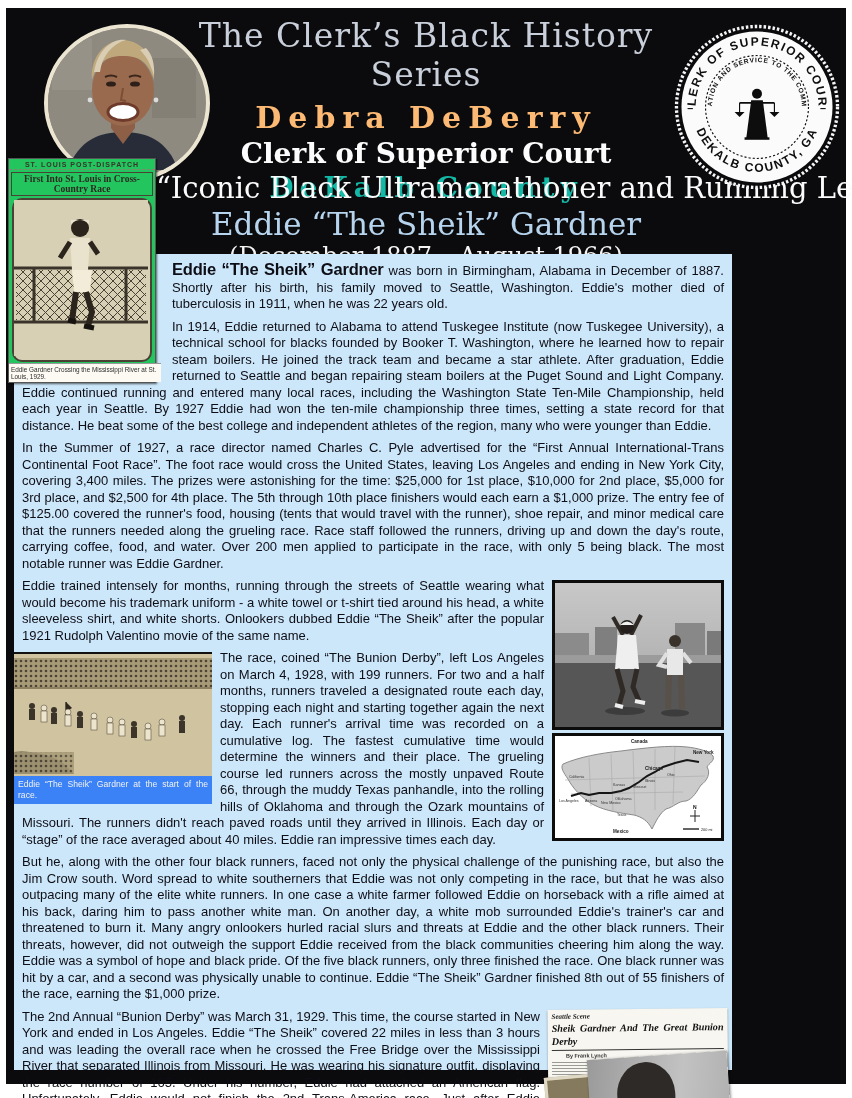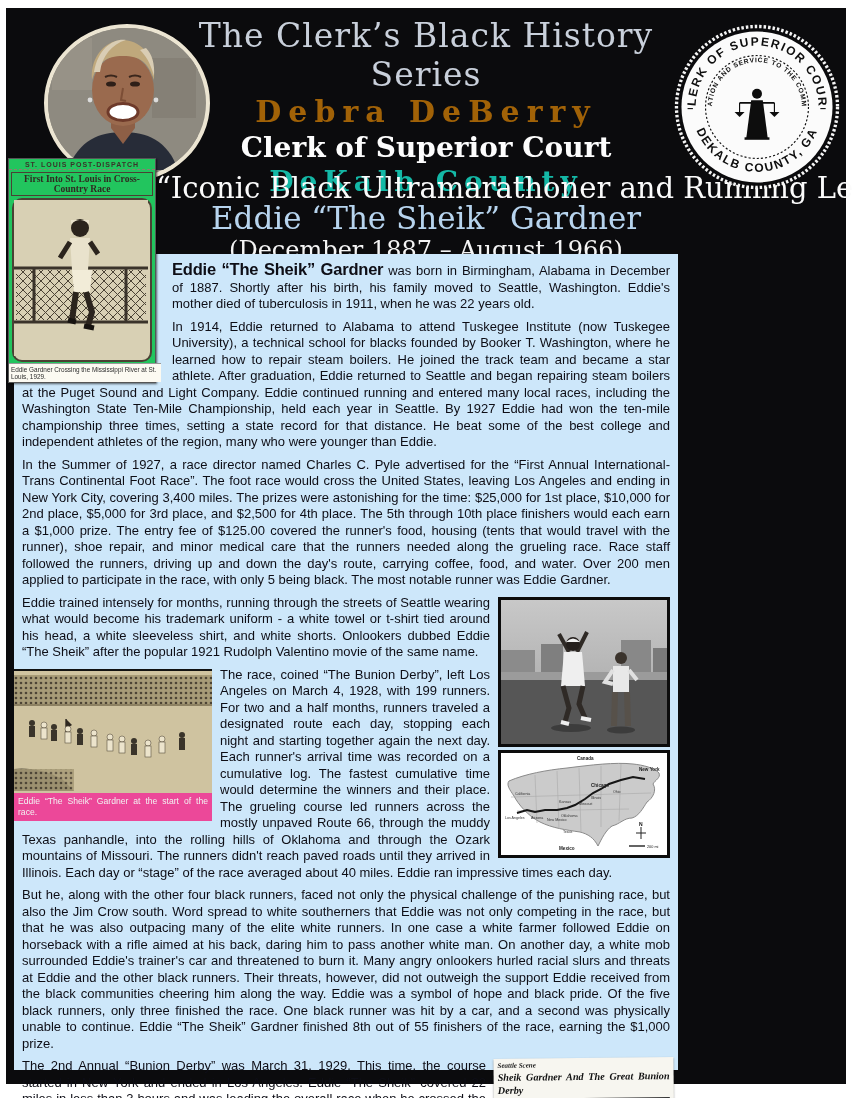--- a/index.html
+++ b/index.html
@@ -4,21 +4,21 @@
 <style>
   html,body{margin:0;padding:0;background:#ffffff;}
   .page{position:relative;width:852px;height:1098px;background:#ffffff;overflow:hidden;
         font-family:"Liberation Sans",sans-serif;}
   .frame{position:absolute;left:6px;top:8px;width:840px;height:1076px;background:#0b0b0d;}
 
   
   .header{position:relative;height:198px;color:#fff;}
   .hdr-col{position:absolute;left:168px;right:168px;top:8px;text-align:center;}
   .series-title{font-family:"DejaVu Serif",serif;font-size:33px;color:#c9d0db;letter-spacing:1px;}
-  .name{font-family:"DejaVu Serif",serif;font-size:30px;font-weight:bold;color:#a16207;letter-spacing:7px;margin-top:0;}
+  .name{font-family:"DejaVu Serif",serif;font-size:30px;font-weight:bold;color:#fdba74;letter-spacing:7px;margin-top:6px;}
   .title1{font-family:"DejaVu Serif",serif;font-size:28px;font-weight:bold;color:#fdfdfd;margin-top:2px;}
   .title2{font-family:"DejaVu Serif",serif;font-size:28px;font-weight:bold;color:#14b8a6;letter-spacing:6px;margin-top:1px;}
   .subject{font-family:"DejaVu Serif",serif;font-size:31px;color:#b7d4ee;margin-top:2px;}
   .dates{font-family:"DejaVu Serif",serif;font-size:24px;color:#f4f4f4;margin-top:0px;}
   .tagline{position:absolute;left:150px;right:4px;bottom:1px;text-align:center;
            font-family:"DejaVu Serif",serif;font-size:29px;color:#fbfbfb;white-space:nowrap;}
   .portrait{position:absolute;left:38px;top:16px;width:158px;height:150px;border-radius:50%;
             border:4px solid #ece5d2;overflow:hidden;background:#8e8a80;}
   .seal{position:absolute;right:6px;top:16px;width:166px;height:166px;}
 
@@ -27,33 +27,33 @@
             border:1px solid #555;box-shadow:1px 1px 2px rgba(0,0,0,.6);}
   .clip-masthead{font-size:7px;letter-spacing:1px;color:#3a342a;text-align:center;padding:2px 0 1px;
                  border-bottom:1px dashed #8a8270;font-weight:bold;}
   .clip-headline{font-family:"Liberation Serif",serif;font-size:9.5px;font-weight:bold;color:#2c2推620;
                  border:1px solid #4a4234;margin:2px;padding:1px 2px;text-align:center;color:#2f2a20;}
   .clip-photo{margin:1px 3px;height:160px;background:#d8d0b4;border:2px solid #4a4234;border-radius:10px;}
   .clip-caption{font-size:6.4px;color:#2b2b2b;background:#fcfaf2;border-top:1px solid #999;
                 padding:2px 2px;width:152px;box-sizing:border-box;}
 
   
-  .body-area{position:absolute;top:246px;left:8px;width:664px;bottom:14px;background:#cde7fa;
+  .body-area{position:absolute;top:246px;left:8px;width:718px;bottom:14px;background:#cde7fa;
              padding:5px 8px;box-sizing:border-box;overflow:visible;
              font-size:13px;line-height:1.27;color:#0e0e16;text-align:justify;}
   .body-area p{margin:0 0 6px 0;}
   .lead-in{font-size:16.5px;font-weight:800;letter-spacing:-0.2px;}
   .spacer-clip{float:left;width:142px;height:110px;margin:0 8px 2px 0;}
   .right-stack{float:right;width:172px;margin:2px 0 4px 8px;}
   .ph-border{border:3px solid #0c0c0c;box-sizing:border-box;background:#bdbdbd;}
   .jump-photo{width:172px;height:150px;margin-bottom:3px;}
   .map-box{width:172px;height:108px;background:#ffffff;}
   .race-photo{float:left;width:198px;margin:2px 8px 4px -8px;}
   .race-img{height:122px;background:#cfc3a0;border-top:2px solid #111;}
-  .race-caption{background:#ec4899;color:#f2f2f2;font-size:8.6px;padding:3px 4px;}
+  .race-caption{background:#3b82f6;color:#f2f2f2;font-size:8.6px;padding:3px 4px;}
   .collage{float:right;width:180px;height:258px;margin:0 -4px 2px 8px;position:relative;}
   .news{position:absolute;top:0;left:0;width:180px;height:112px;background:#f7f6f0;
         box-shadow:0 1px 2px rgba(0,0,0,.4);padding:3px 4px;box-sizing:border-box;transform:rotate(-.6deg);}
   .news-kicker{font-family:"Liberation Serif",serif;font-style:italic;font-weight:bold;font-size:7px;color:#222;}
   .news-headline{font-family:"Liberation Serif",serif;font-style:italic;font-weight:bold;font-size:10.2px;
                  color:#111;border-bottom:1px solid #333;padding-bottom:1px;margin-top:1px;}
   .news-byline{font-size:5.5px;font-weight:bold;color:#333;text-align:left;margin:2px 0 2px 14px;}
   .news-cols{display:flex;gap:5px;}
   .fake-lines{flex:1;height:58px;background:repeating-linear-gradient(to bottom,#9a9a94 0 1px,transparent 1px 3px);}
   .group-photo{position:absolute;left:0px;top:64px;width:102px;height:96px;transform:rotate(-5deg);

